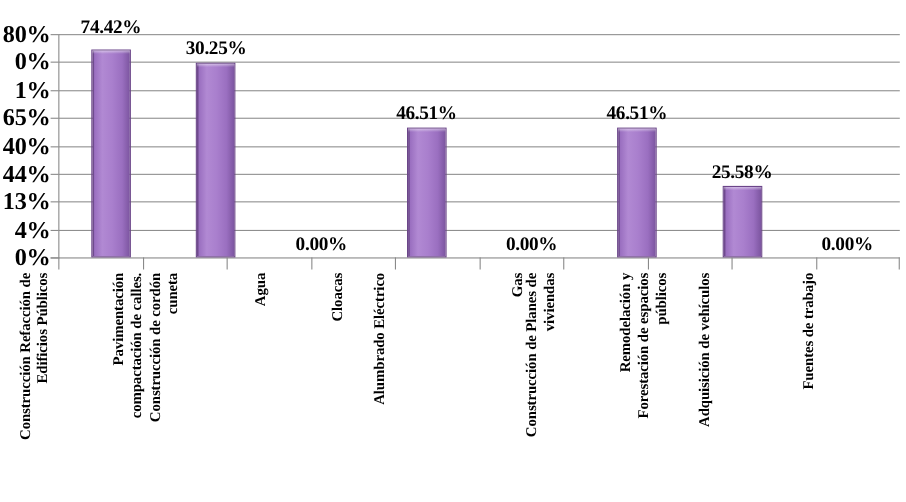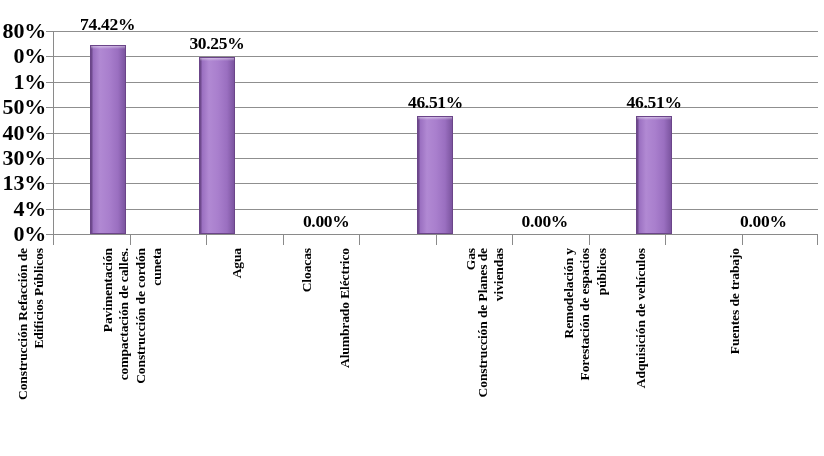--- a/index.html
+++ b/index.html
@@ -99,25 +99,25 @@
 
 <div id="chart">
 
   <div class="ylabels">
       <div class="ytick-label" style="top: 31px;">80%</div>
       <div class="ytick-mark" style="top: 31px;"></div>
       <div class="ytick-label" style="top: 56.375px;">0%</div>
       <div class="ytick-mark" style="top: 56.375px;"></div>
       <div class="ytick-label" style="top: 81.75px;">1%</div>
       <div class="ytick-mark" style="top: 81.75px;"></div>
-      <div class="ytick-label" style="top: 107.125px;">50%</div>
+      <div class="ytick-label" style="top: 107.125px;">65%</div>
       <div class="ytick-mark" style="top: 107.125px;"></div>
       <div class="ytick-label" style="top: 132.5px;">40%</div>
       <div class="ytick-mark" style="top: 132.5px;"></div>
-      <div class="ytick-label" style="top: 157.875px;">30%</div>
+      <div class="ytick-label" style="top: 157.875px;">44%</div>
       <div class="ytick-mark" style="top: 157.875px;"></div>
       <div class="ytick-label" style="top: 183.25px;">13%</div>
       <div class="ytick-mark" style="top: 183.25px;"></div>
       <div class="ytick-label" style="top: 208.625px;">4%</div>
       <div class="ytick-mark" style="top: 208.625px;"></div>
       <div class="ytick-label" style="top: 234px;">0%</div>
       <div class="ytick-mark" style="top: 234px;"></div>
     </div>
 
   <div class="plot">
@@ -157,20 +157,26 @@
         <div class="vlabel" style="bottom: 122.019px;">46.51%</div>
       </div>
       <div class="cat">
         <div class="vlabel" style="bottom: 4px;">0.00%</div>
       </div>
       <div class="cat">
         <div class="bar" style="height: 118.019px;">
           <div class="bar-top-hl"></div>
         </div>
         <div class="vlabel" style="bottom: 122.019px;">46.51%</div>
+      </div>
+      <div class="cat">
+        <div class="bar" style="height: 64.9093px;">
+          <div class="bar-top-hl"></div>
+        </div>
+        <div class="vlabel" style="bottom: 68.9093px;">25.58%</div>
       </div>
       <div class="cat">
         <div class="vlabel" style="bottom: 4px;">0.00%</div>
       </div>
     </div>
 
   <div class="xticks">
       <div class="xtick" style="left: 0px;"></div>
       <div class="xtick" style="left: 76.5px;"></div>
       <div class="xtick" style="left: 153px;"></div>

